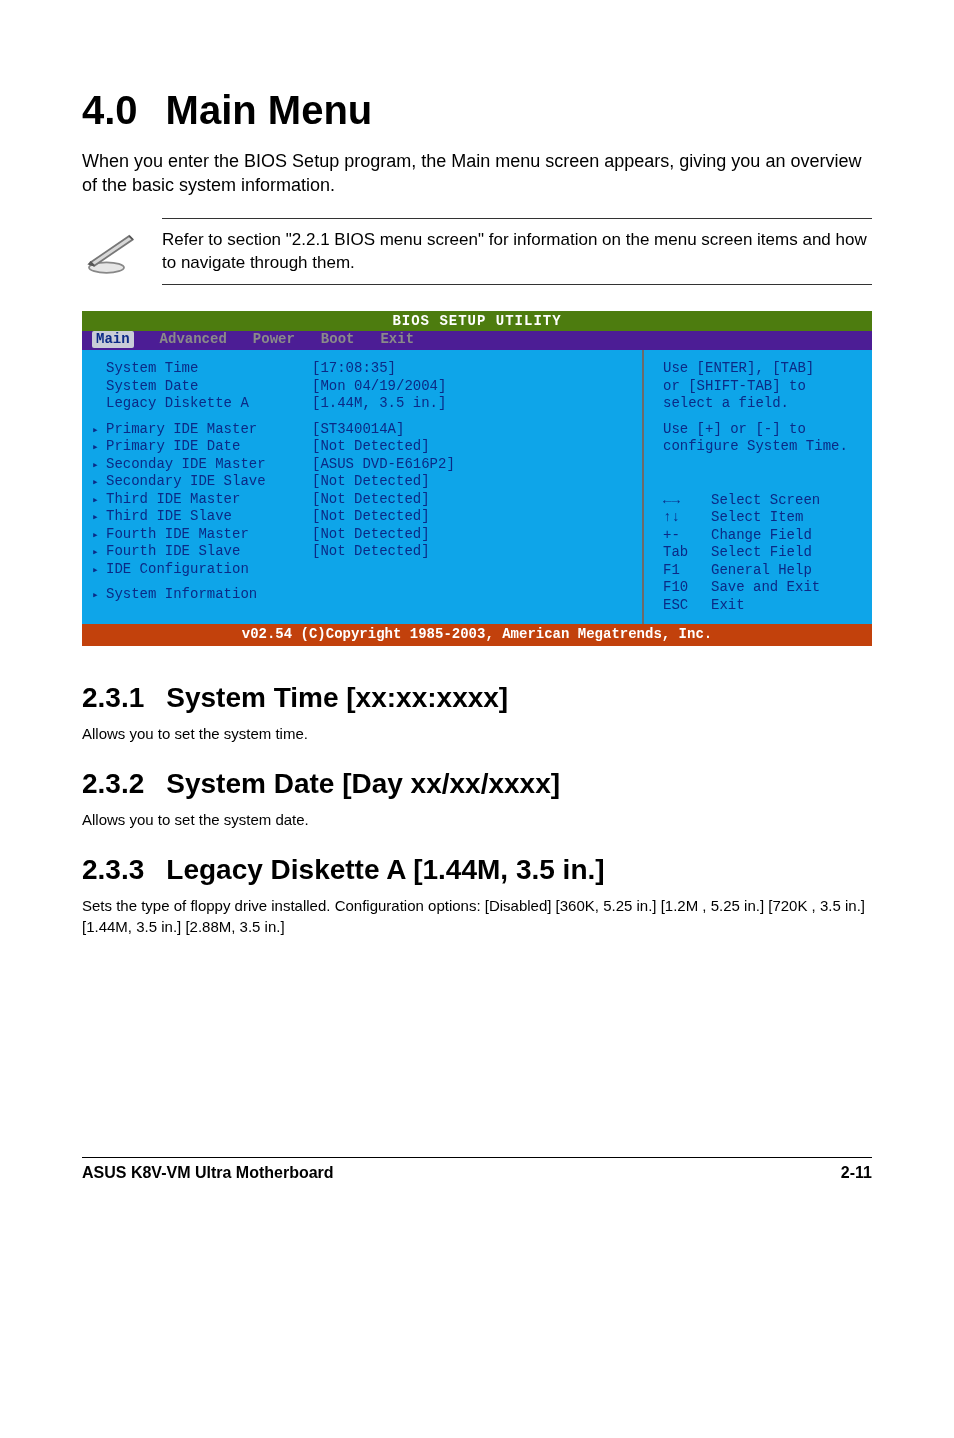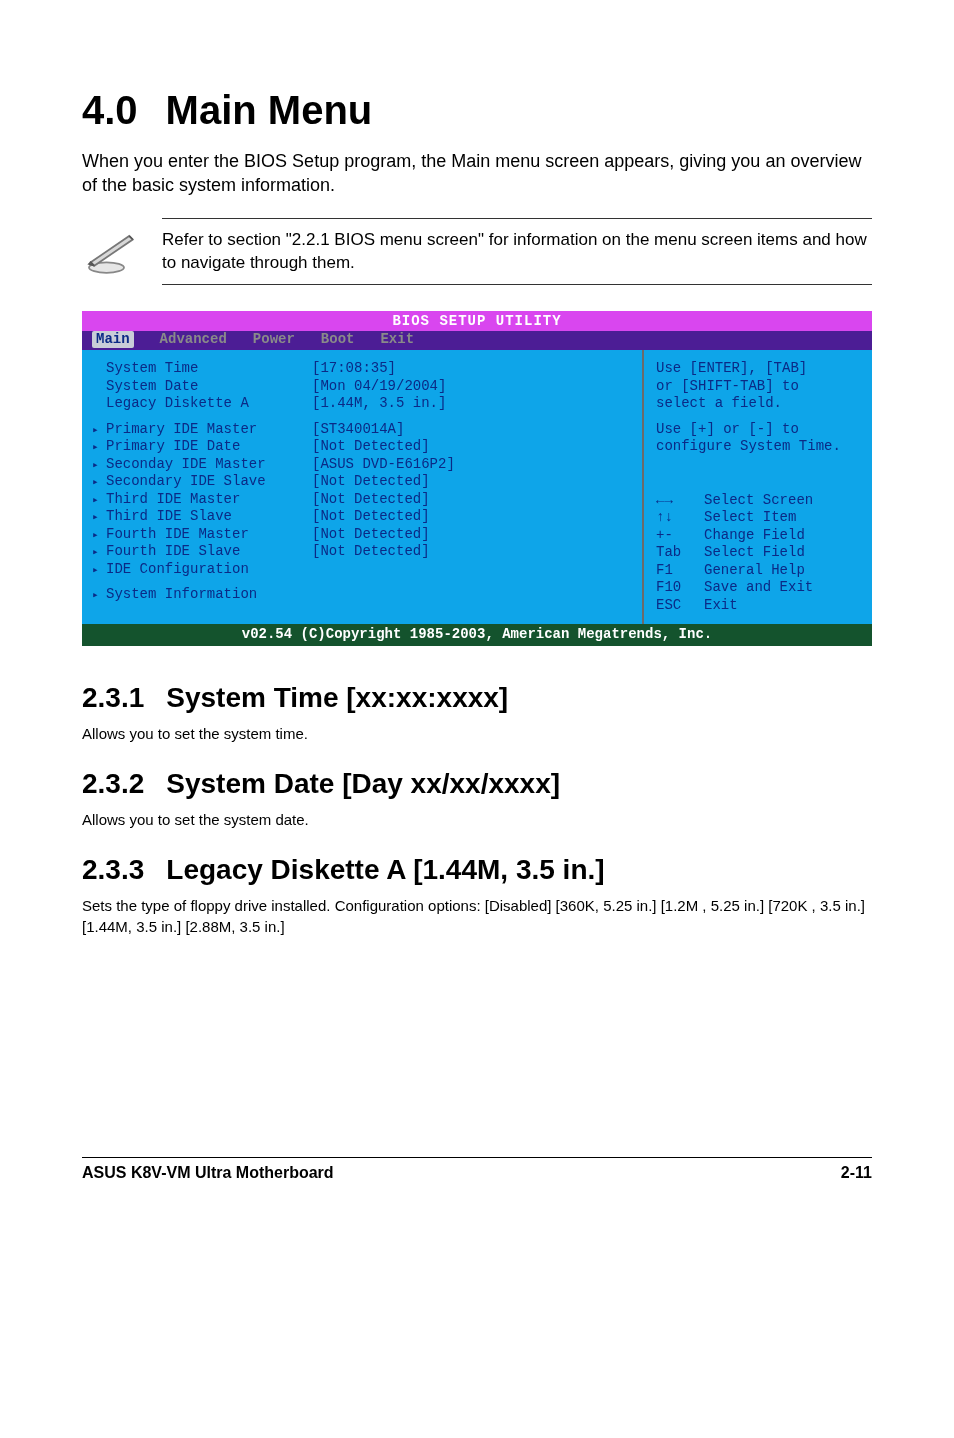--- a/index.html
+++ b/index.html
@@ -6,36 +6,36 @@
   html, body { width: 954px; background: #fff; font-family: Arial, Helvetica, sans-serif; color: #000; }
   .page { padding: 88px 82px 40px 82px; min-height: 1438px; position: relative; }
   .h1 { font-size: 40px; font-weight: bold; font-family: Arial, Helvetica, sans-serif; margin-bottom: 16px; }
   .h1 .num { display: inline-block; margin-right: 28px; }
   .para { font-size: 18px; line-height: 1.35; margin-bottom: 20px; }
   .note-block { display: flex; align-items: center; gap: 24px; margin-bottom: 26px; }
   .note-lines { flex: 1; border-top: 1px solid #333; border-bottom: 1px solid #333; padding: 10px 0 10px 0; }
   .note-text { font-size: 17px; line-height: 1.35; }
   .note-icon svg { width: 56px; height: 56px; }
   .bios { width: 790px; margin: 0 0 36px 0; font-family: "Courier New", monospace; font-size: 14px; line-height: 1.25; color: #000; }
-  .bios-title-bar { background: #d946ef; color: #fff; text-align: center; font-weight: bold; padding: 2px 0 0 0; letter-spacing: 1px; }
+  .bios-title-bar { background: #4d7c0f; color: #fff; text-align: center; font-weight: bold; padding: 2px 0 0 0; letter-spacing: 1px; }
   .bios-menu-bar { background: #4c1d95; color: #888; display: flex; padding: 0 10px 2px 10px; align-items: center; font-weight: bold; }
   .bios-tab { margin-right: 26px; color: #8a8a8a; }
   .bios-tab.active { background: #c9cdd8; color: #0b2a86; padding: 0 4px; border-radius: 2px; }
   .bios-body { display: flex; background: #0ea5e9; }
   .bios-left { flex: 1; padding: 10px 14px 10px 10px; color: #0b2a86; }
   .bios-left .row { display: flex; }
   .bios-left .lab { width: 220px; white-space: nowrap; }
   .bios-left .val { flex: 1; }
   .bios-left .tri::before { content: "▸"; display: inline-block; width: 14px; font-size: 11px; }
   .bios-left .notri::before { content: ""; display: inline-block; width: 14px; }
-  .bios-right { width: 230px; padding: 10px 12px 10px 12px; border-left: 2px solid #6b6b6b; color: #0b2a86; }
+  .bios-right { width: 230px; padding: 10px 12px 10px 19px; border-left: 2px solid #6b6b6b; color: #0b2a86; }
   .bios-right .keys { margin-top: 36px; }
   .bios-right .krow { display: flex; }
   .bios-right .krow .kk { width: 48px; }
-  .bios-bottom { background: #14532d; color: #fff; text-align: center; padding: 2px 0; font-weight: bold; }
+  .bios-bottom { background: #c2410c; color: #fff; text-align: center; padding: 2px 0; font-weight: bold; }
   .gap { height: 8px; }
   .h2 { font-size: 28px; font-weight: bold; margin-bottom: 10px; }
   .h2 .num { display: inline-block; margin-right: 22px; }
   .sub-para { font-size: 15px; line-height: 1.35; margin-bottom: 24px; }
   .footer-rule { border-top: 1.5px solid #000; margin-top: 220px; }
   .footer { display: flex; justify-content: space-between; padding-top: 6px; font-size: 16px; }
   .footer-left { font-weight: bold; }
   .footer-right { font-weight: bold; }
 </style>
 </head>

